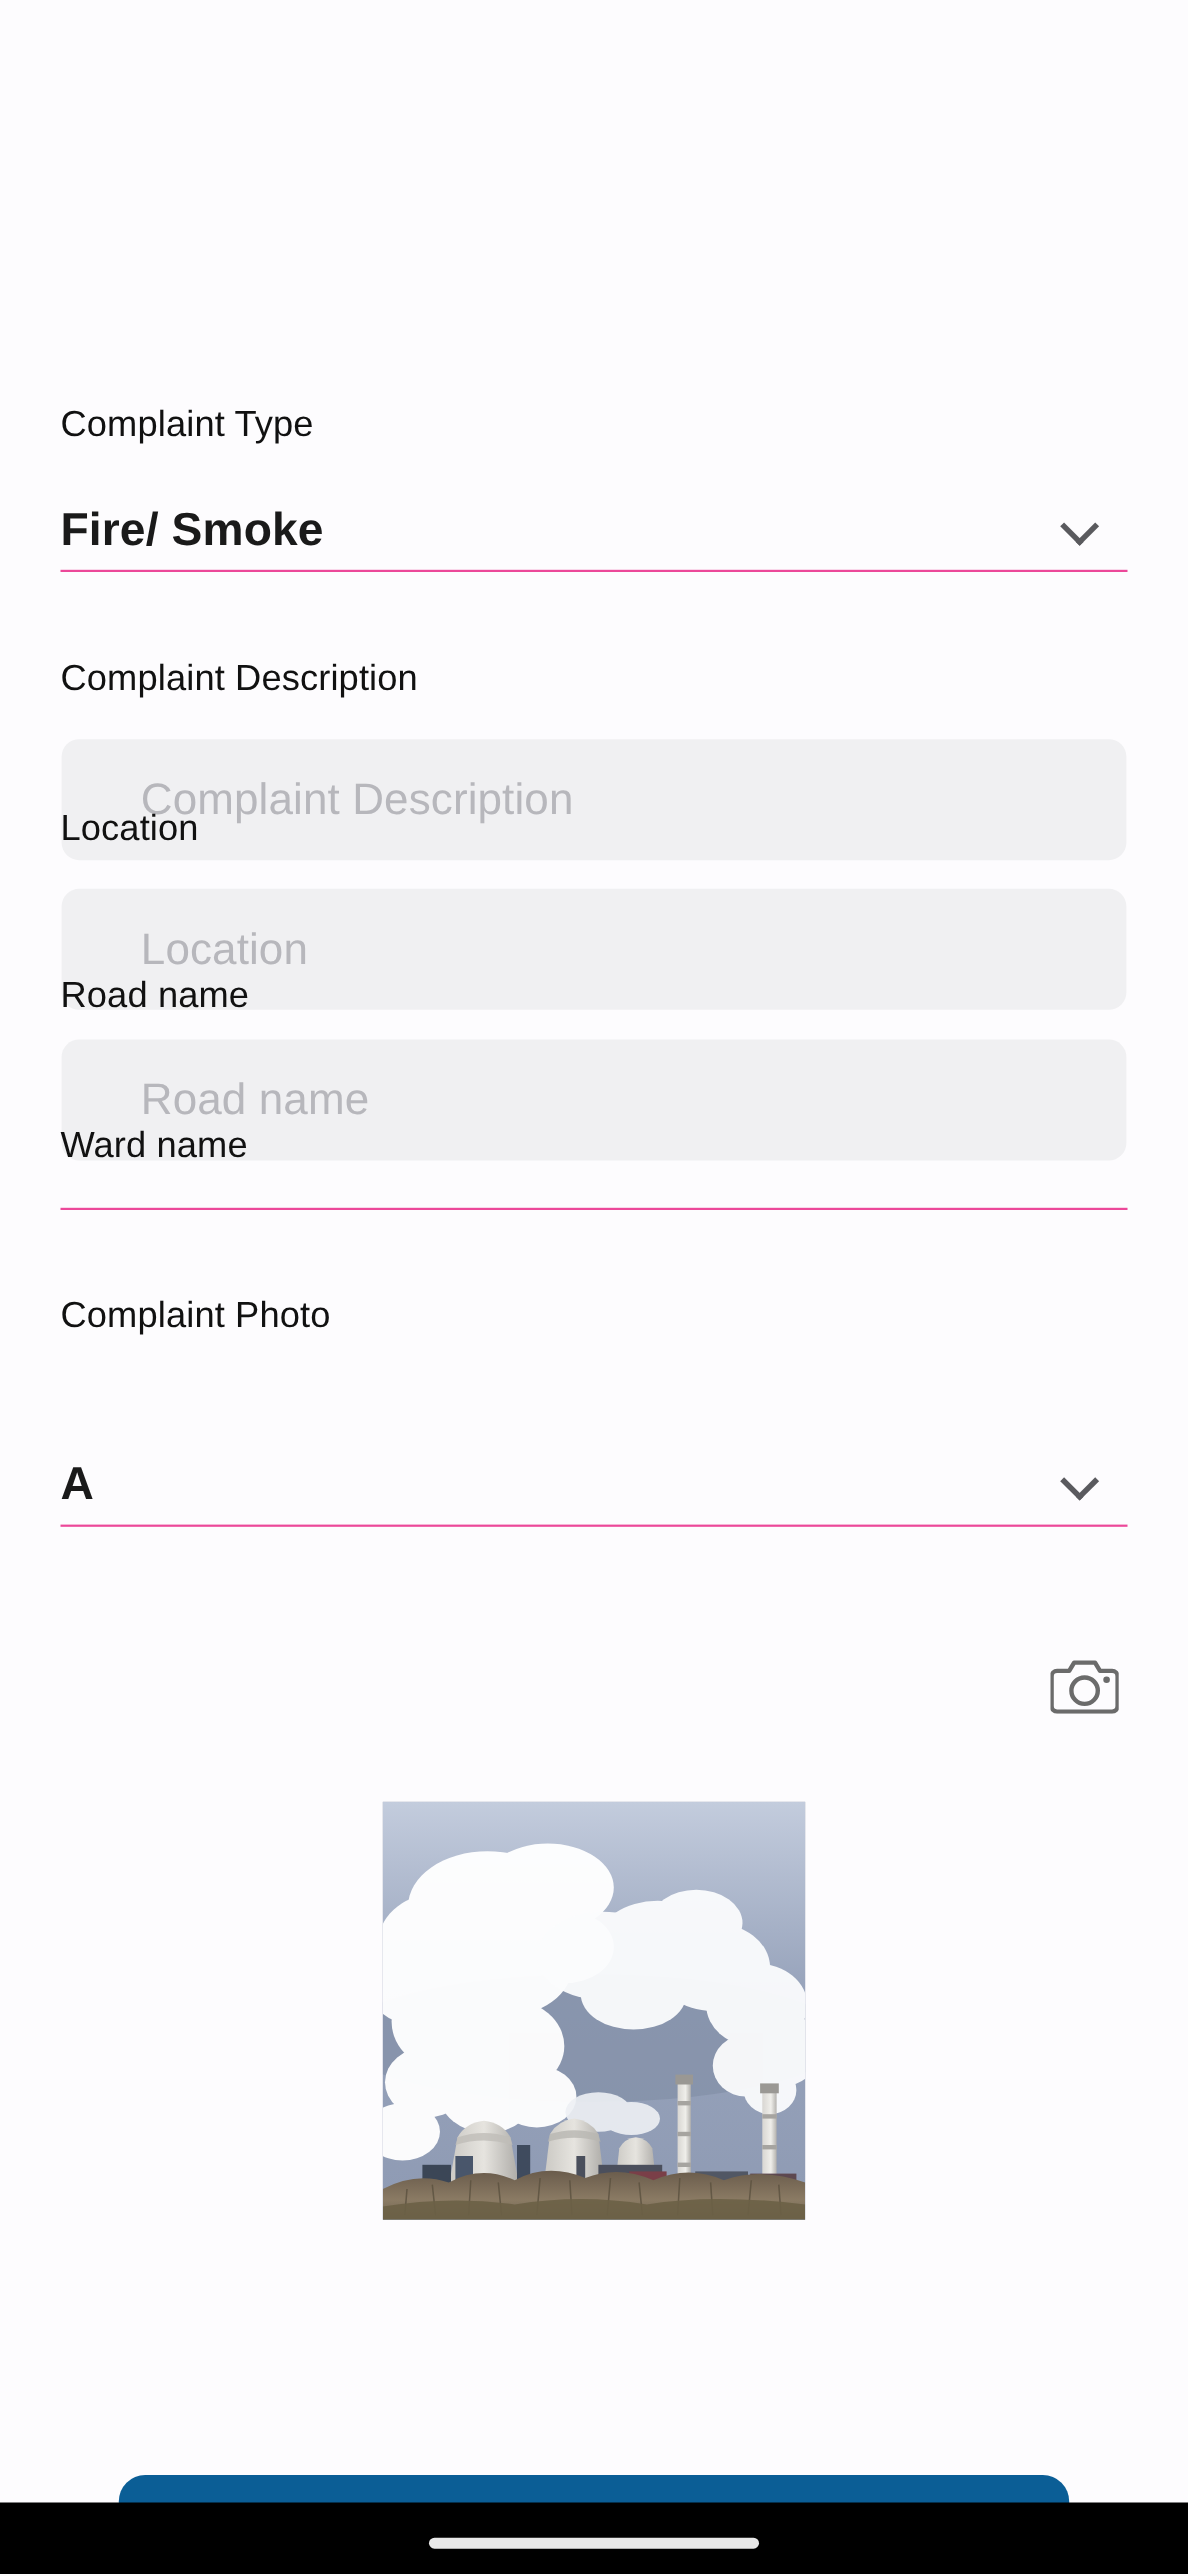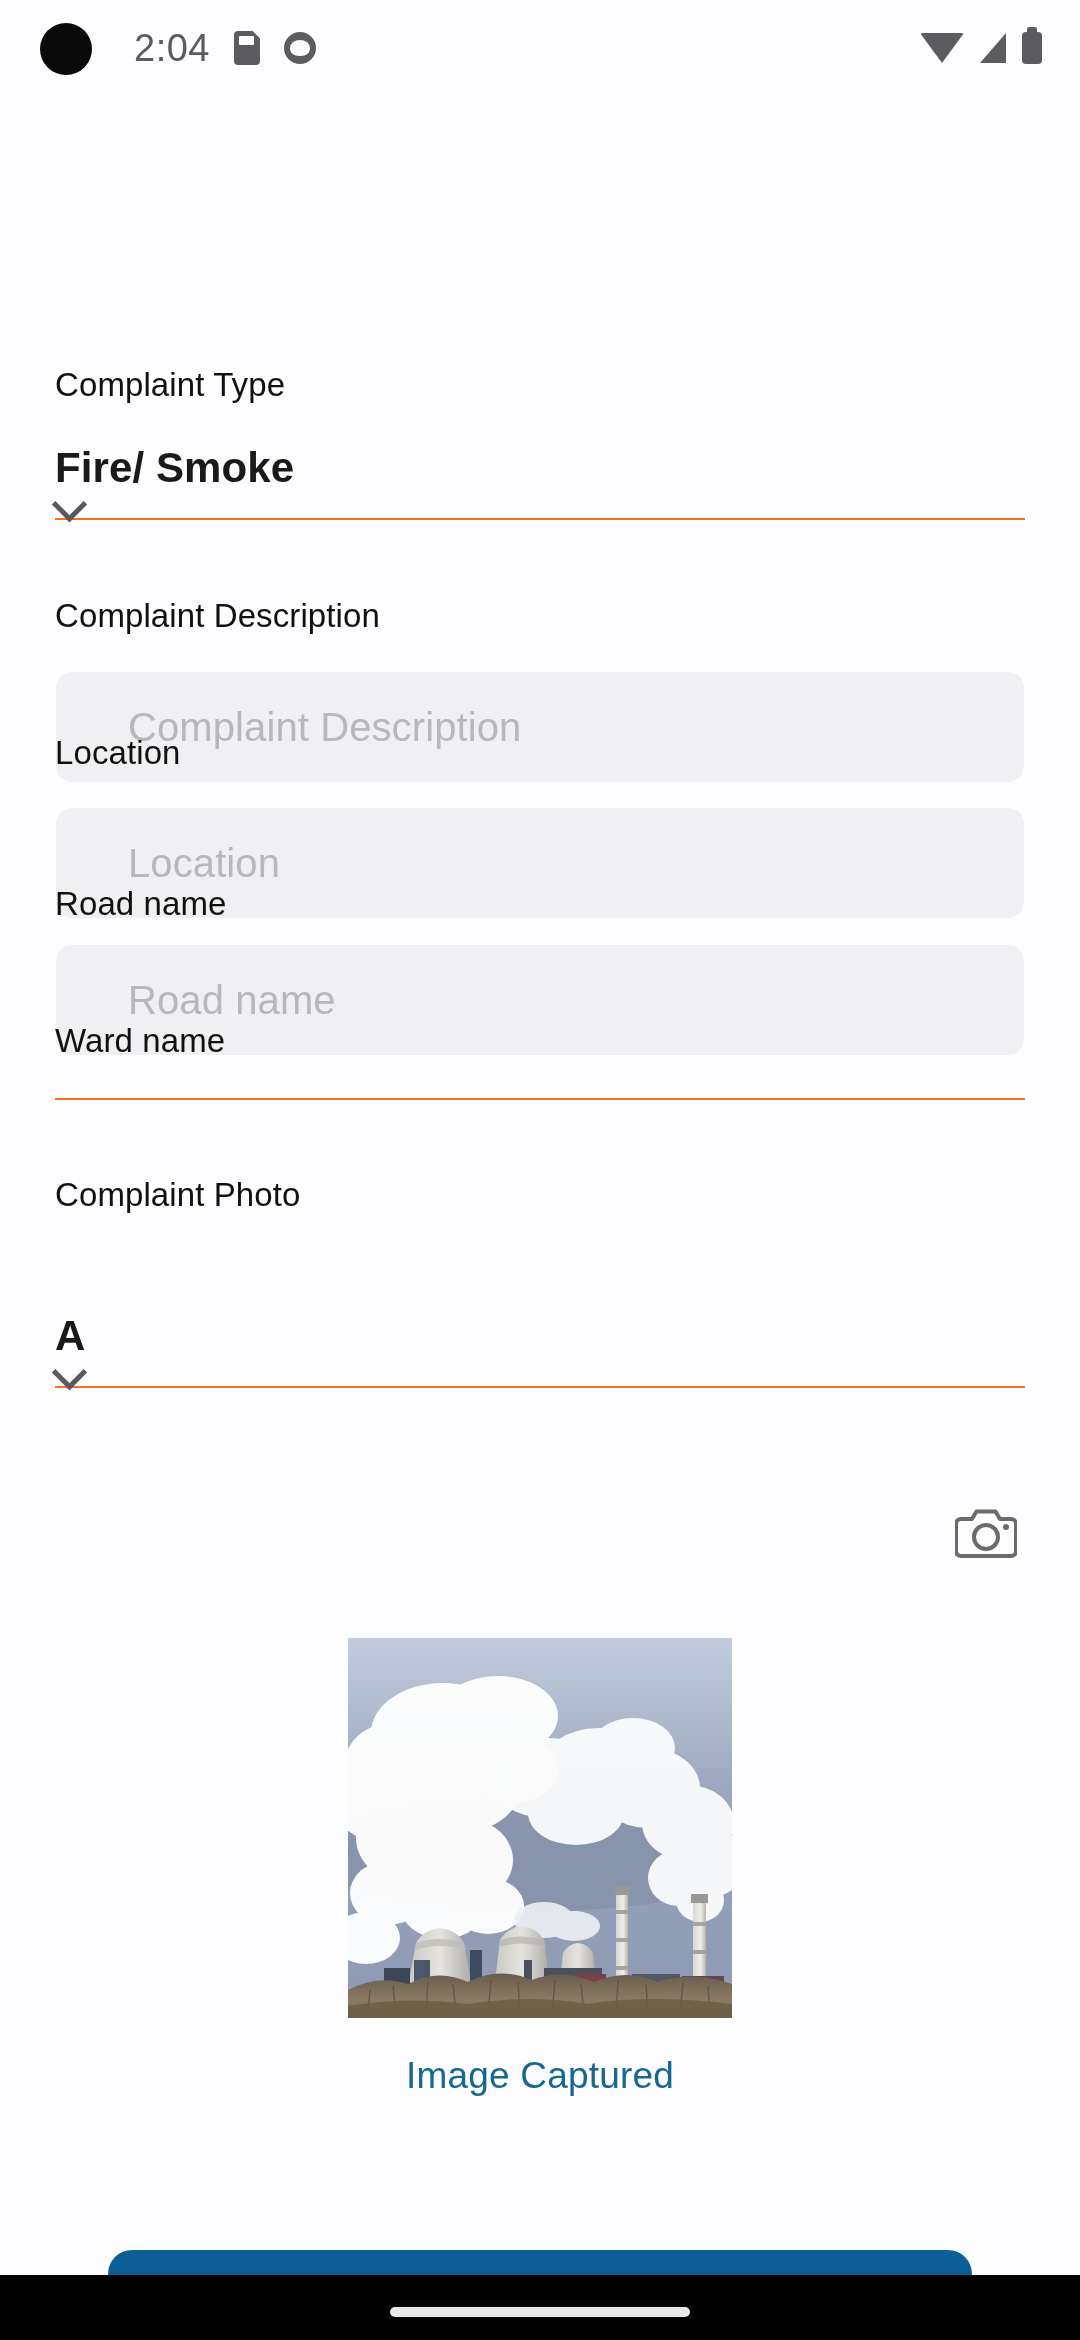--- a/index.html
+++ b/index.html
@@ -110,24 +110,23 @@
     left:55px;
     font-size:33px;
     color:#111111;
     font-weight:normal;
     letter-spacing:0.1px;
   }
 
   .select-row {
     position:absolute; left:55px; width:970px;
     height:76px;
-    display:flex; 
+    display:flex; align-items:center;
     justify-content:space-between;
-    border-bottom:2px solid #f97316;
-    flex-direction:column;
+    border-bottom:2px solid #ec4899;
   }
   .select-value {
     font-size:42px; color:#1A1A1A;
     font-weight:bold;
     letter-spacing:0.1px;
   }
   .chev {
     width:30px; height:30px;
     position:relative;
     margin-right:28px;
@@ -205,33 +204,20 @@
     border-radius:6px;
     background:#E8E8E8;
     margin-top:8px;
   }
 </style>
 </head>
 <body>
 
 <div class="phone">
 
-  <div class="statusbar">
-    <div class="punchhole"></div>
-    <div class="sb-left">
-      <span class="sb-time">2:04</span>
-      <span class="icon-sd"></span>
-      <span class="icon-appcircle"></span>
-    </div>
-    <div class="sb-right">
-      <span class="icon-wifi"></span>
-      <span class="icon-signal"></span>
-      <span class="icon-battery"></span>
-    </div>
-  </div>
 
 
   <div class="form">
 
     <div class="field-label" style="top:366px;">Complaint Type</div>
     <div class="select-row" style="top:444px;">
       <span class="select-value">Fire/ Smoke</span>
       <span class="chev"></span>
     </div>
 
@@ -370,21 +356,20 @@
           <path d="M236 376 L233 346"></path>
           <path d="M268 376 L270 342"></path>
         <path d="M300 376 L298 346"></path>
           <path d="M332 376 L335 344"></path>
           <path d="M362 376 L360 348"></path>
       </g>
       <path d="M0 368 Q60 358 120 366 Q180 356 240 366 Q300 356 384 366 L384 380 L0 380 Z" fill="#6b6046" opacity="0.9"></path>
     </svg>
   </div>
 
-  <div class="captured-label">Image Captured</div>
 
   <div class="submit-btn">Submit</div>
 
   <div class="navbar">
     <div class="nav-handle"></div>
   </div>
 
 </div>
 
 </body></html>

